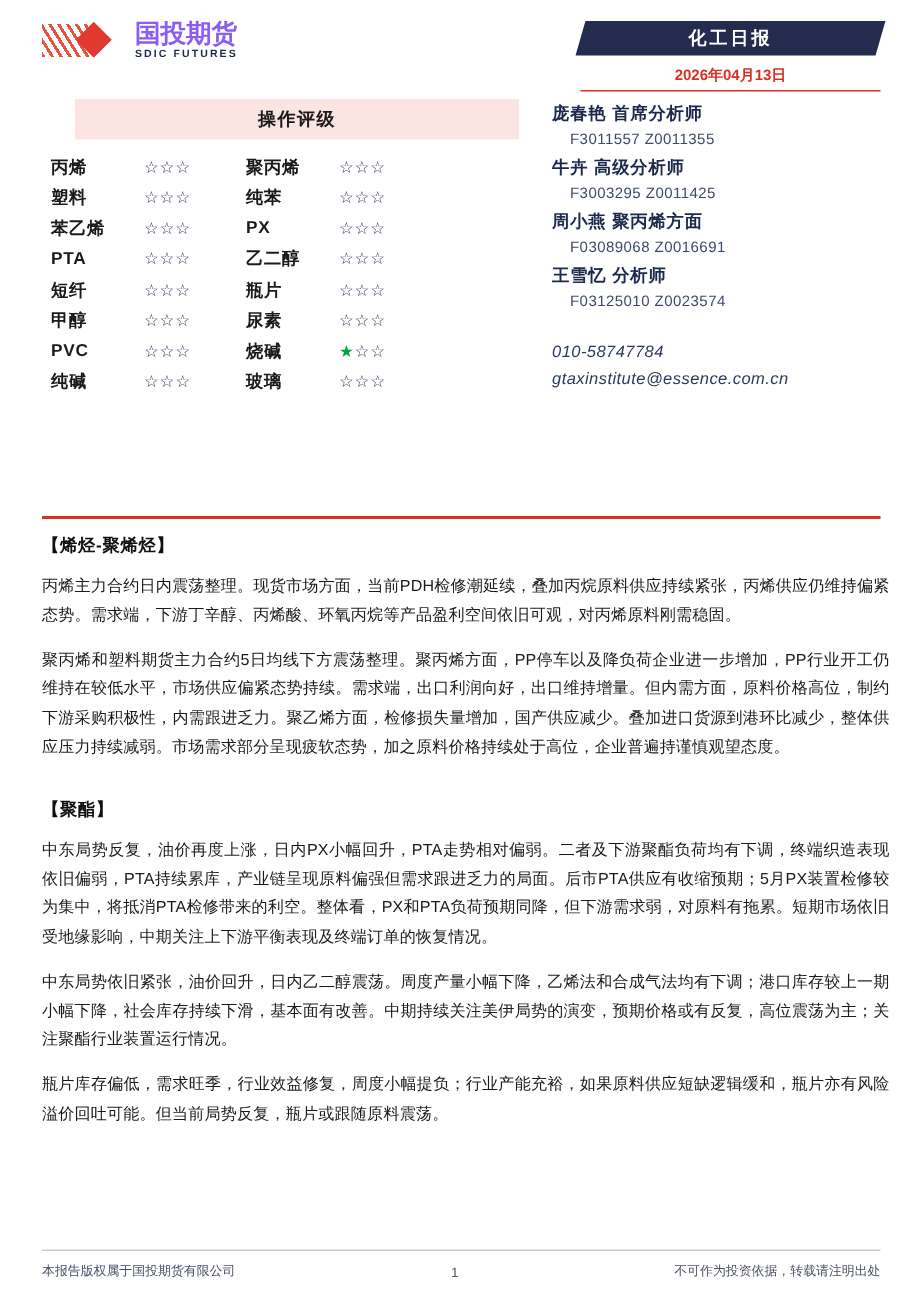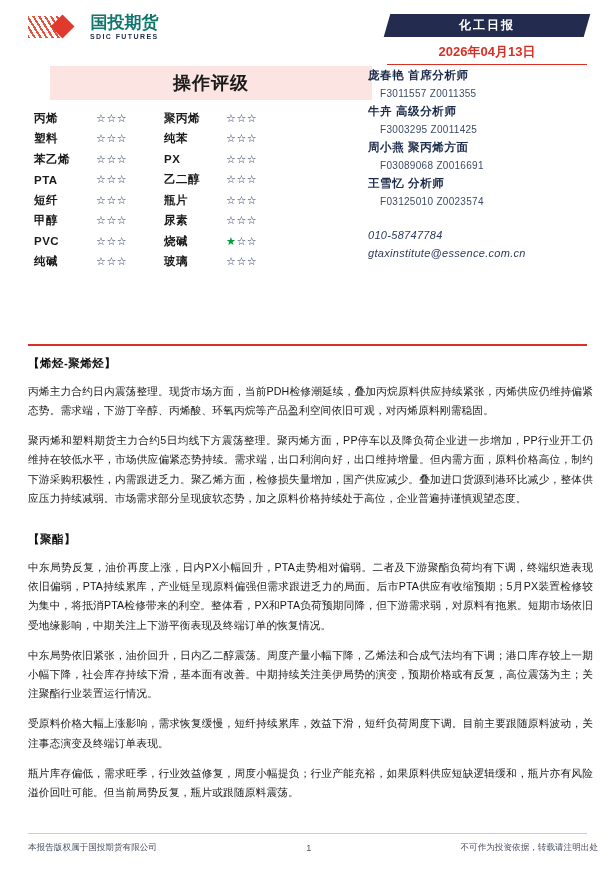--- a/index.html
+++ b/index.html
@@ -56,22 +56,21 @@
     left: 26px; top: 4px;
     width: 17px; height: 17px;
     background: #e03a2f;
     transform: rotate(45deg);
   }
   .brand-text { line-height: 1; }
   .brand-cn {
     font-size: 17px;
     font-weight: 700;
     letter-spacing: 0px;
-    color: #0f766e;
-    text-align: right;
+    color: #8b5cf6;
   }
   .brand-en {
     font-size: 7px;
     font-weight: 700;
     letter-spacing: 1.4px;
     color: #1b2a4a;
     margin-top: 2px;
   }
 
   .report-flag {
@@ -96,41 +95,41 @@
     content: "";
     position: absolute;
     left: -9px; top: 0; bottom: 0;
     width: 8px;
     background: #ffffff;
   }
   .flag-date {
     margin-top: 6px;
     text-align: center;
     color: #d93025;
-    font-size: 13px;
+    font-size: 10px;
     font-weight: 700;
     padding-bottom: 3px;
     border-bottom: 1.5px solid #d93025;
   }
 
   
   .mid {
     display: flex;
     margin-top: 6px;
   }
   .ratings {
     width: 330px;
   }
   .ratings-title {
     background: #fbe4e2;
     text-align: center;
-    font-size: 18px;
+    font-size: 12px;
     font-weight: 700;
     color: #1a1a1a;
-    padding: 5px 17px;
+    padding: 5px 4px;
     letter-spacing: 1px;
     width: 288px;
     margin-left: 22px;
   }
   .rating-rows { margin-top: 8px; }
   .rating-row {
     display: flex;
     align-items: center;
     height: 20.5px;
     font-size: 11.5px;
@@ -208,21 +207,21 @@
   
   .footer-rule {
     position: absolute;
     left: 28px; right: 28px;
     bottom: 36px;
     height: 1px;
     background: #c9ccd4;
   }
   .footer {
     position: absolute;
-    left: 28px; right: 17px;
+    left: 28px; right: 28px;
     bottom: 16px;
     display: flex;
     align-items: center;
     justify-content: space-between;
     font-size: 8.6px;
     color: #4a5064;
   }
   .footer-page { font-size: 9px; color: #555; }
 </style>
 </head>
@@ -326,21 +325,20 @@
 
   <div class="rule rule-top"></div>
 
   <div class="content" id="report-body">
       <div class="sec-title">【烯烃-聚烯烃】</div>
       <p class="para">丙烯主力合约日内震荡整理。现货市场方面，当前PDH检修潮延续，叠加丙烷原料供应持续紧张，丙烯供应仍维持偏紧态势。需求端，下游丁辛醇、丙烯酸、环氧丙烷等产品盈利空间依旧可观，对丙烯原料刚需稳固。</p>
       <p class="para">聚丙烯和塑料期货主力合约5日均线下方震荡整理。聚丙烯方面，PP停车以及降负荷企业进一步增加，PP行业开工仍维持在较低水平，市场供应偏紧态势持续。需求端，出口利润向好，出口维持增量。但内需方面，原料价格高位，制约下游采购积极性，内需跟进乏力。聚乙烯方面，检修损失量增加，国产供应减少。叠加进口货源到港环比减少，整体供应压力持续减弱。市场需求部分呈现疲软态势，加之原料价格持续处于高位，企业普遍持谨慎观望态度。</p>
       <div class="sec-title second">【聚酯】</div>
       <p class="para">中东局势反复，油价再度上涨，日内PX小幅回升，PTA走势相对偏弱。二者及下游聚酯负荷均有下调，终端织造表现依旧偏弱，PTA持续累库，产业链呈现原料偏强但需求跟进乏力的局面。后市PTA供应有收缩预期；5月PX装置检修较为集中，将抵消PTA检修带来的利空。整体看，PX和PTA负荷预期同降，但下游需求弱，对原料有拖累。短期市场依旧受地缘影响，中期关注上下游平衡表现及终端订单的恢复情况。</p>
       <p class="para">中东局势依旧紧张，油价回升，日内乙二醇震荡。周度产量小幅下降，乙烯法和合成气法均有下调；港口库存较上一期小幅下降，社会库存持续下滑，基本面有改善。中期持续关注美伊局势的演变，预期价格或有反复，高位震荡为主；关注聚酯行业装置运行情况。</p>
-      <p class="para">受原料价格大幅上涨影响，需求恢复缓慢，短纤持续累库，效益下滑，短纤负荷周度下调。目前主要跟随原料波动，关注事态演变及终端订单表现。</p>
       <p class="para">瓶片库存偏低，需求旺季，行业效益修复，周度小幅提负；行业产能充裕，如果原料供应短缺逻辑缓和，瓶片亦有风险溢价回吐可能。但当前局势反复，瓶片或跟随原料震荡。</p>
     </div>
 
   <div class="footer-rule"></div>
   <div class="footer">
     <div>本报告版权属于国投期货有限公司</div>
     <div class="footer-page">1</div>
     <div>不可作为投资依据，转载请注明出处</div>
   </div>
 </div>

